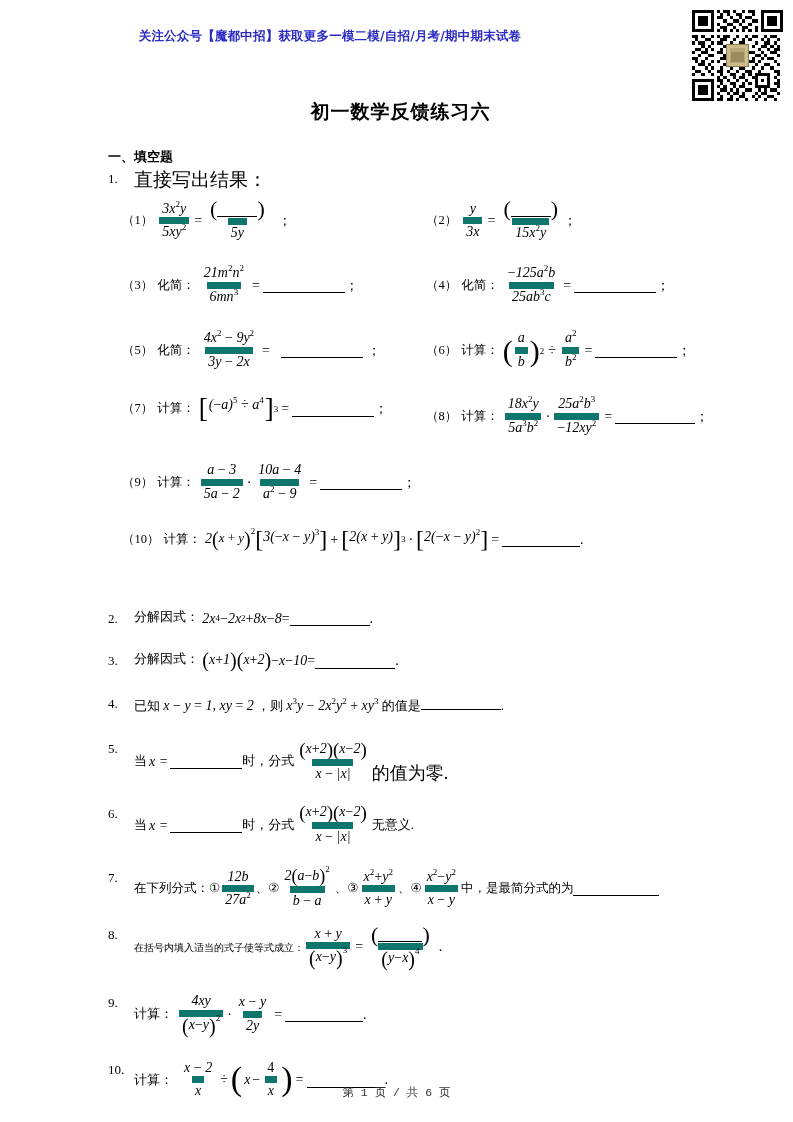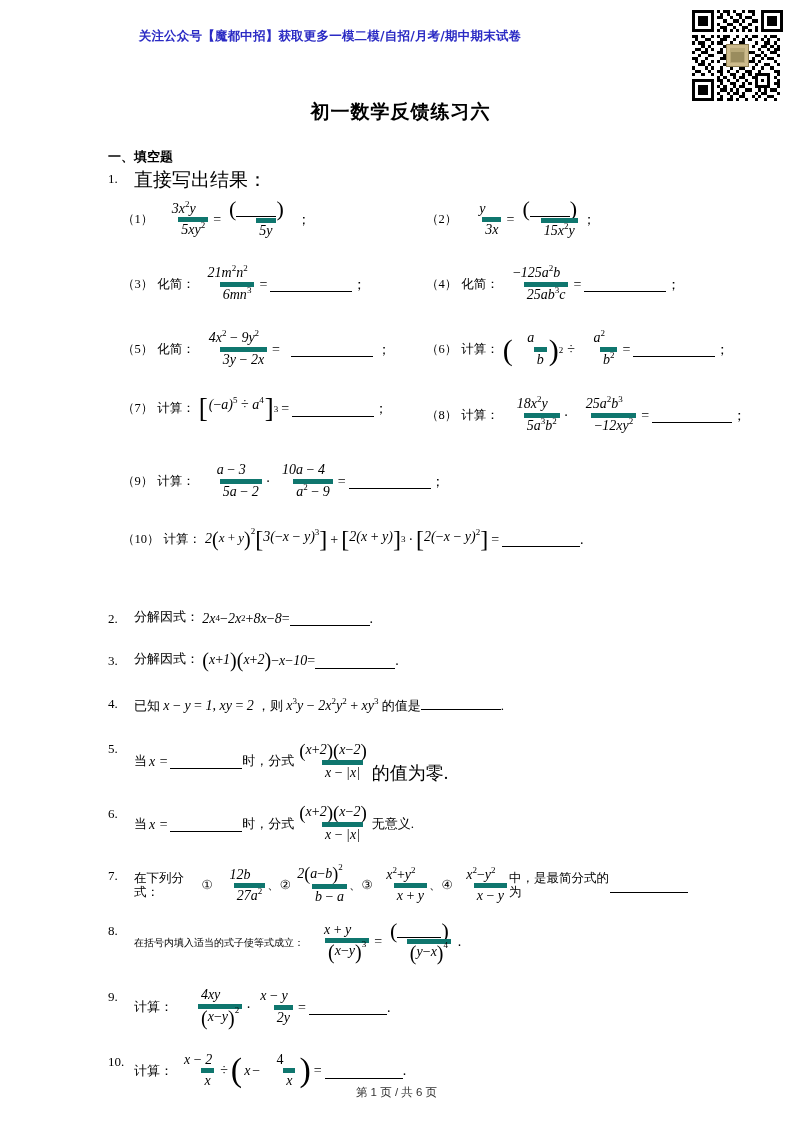--- a/index.html
+++ b/index.html
@@ -114,21 +114,21 @@
   }
   .frac {
     display: inline-flex;
     flex-direction: column;
     align-items: center;
     vertical-align: middle;
     margin: 0 2px;
     line-height: 1.05;
   }
   .frac > .num { padding: 0 3px 1px 3px; }
-  .frac > .den { padding: 1px 3px 0 3px; border-top: 5px solid #0f766e; margin-left: 19px; }
+  .frac > .den { padding: 1px 3px 0 3px; border-top: 7px solid #0f766e; }
   sup.er { font-size: 9px; font-style: normal; vertical-align: super; line-height:0; }
 
   
   .pw {
     display: inline-flex;
     align-items: stretch;
     vertical-align: middle;
   }
   .pw > .pl, .pw > .pr {
     font-size: 30px;
@@ -152,21 +152,21 @@
     align-items: flex-end;
     font-style: normal;
   }
   .paren-blank .pchar { font-size: 22px; line-height: .7; }
 
   .footer {
     position: absolute;
     left: 0; top: 1085px;
     width: 793px;
     text-align: center;
-    font-family: Liberation Sans, sans-serif;
+    font-family: Liberation Mono, monospace;
     font-size: 11.5px;
     color: #333;
   }
 </style>
 </head>
 <body>
 
 <div class="page-border"></div>
 
 <div class="promo-bar" style="color: rgb(43, 43, 196);">关注公众号【魔都中招】获取更多一模二模/自招/月考/期中期末试卷</div>

